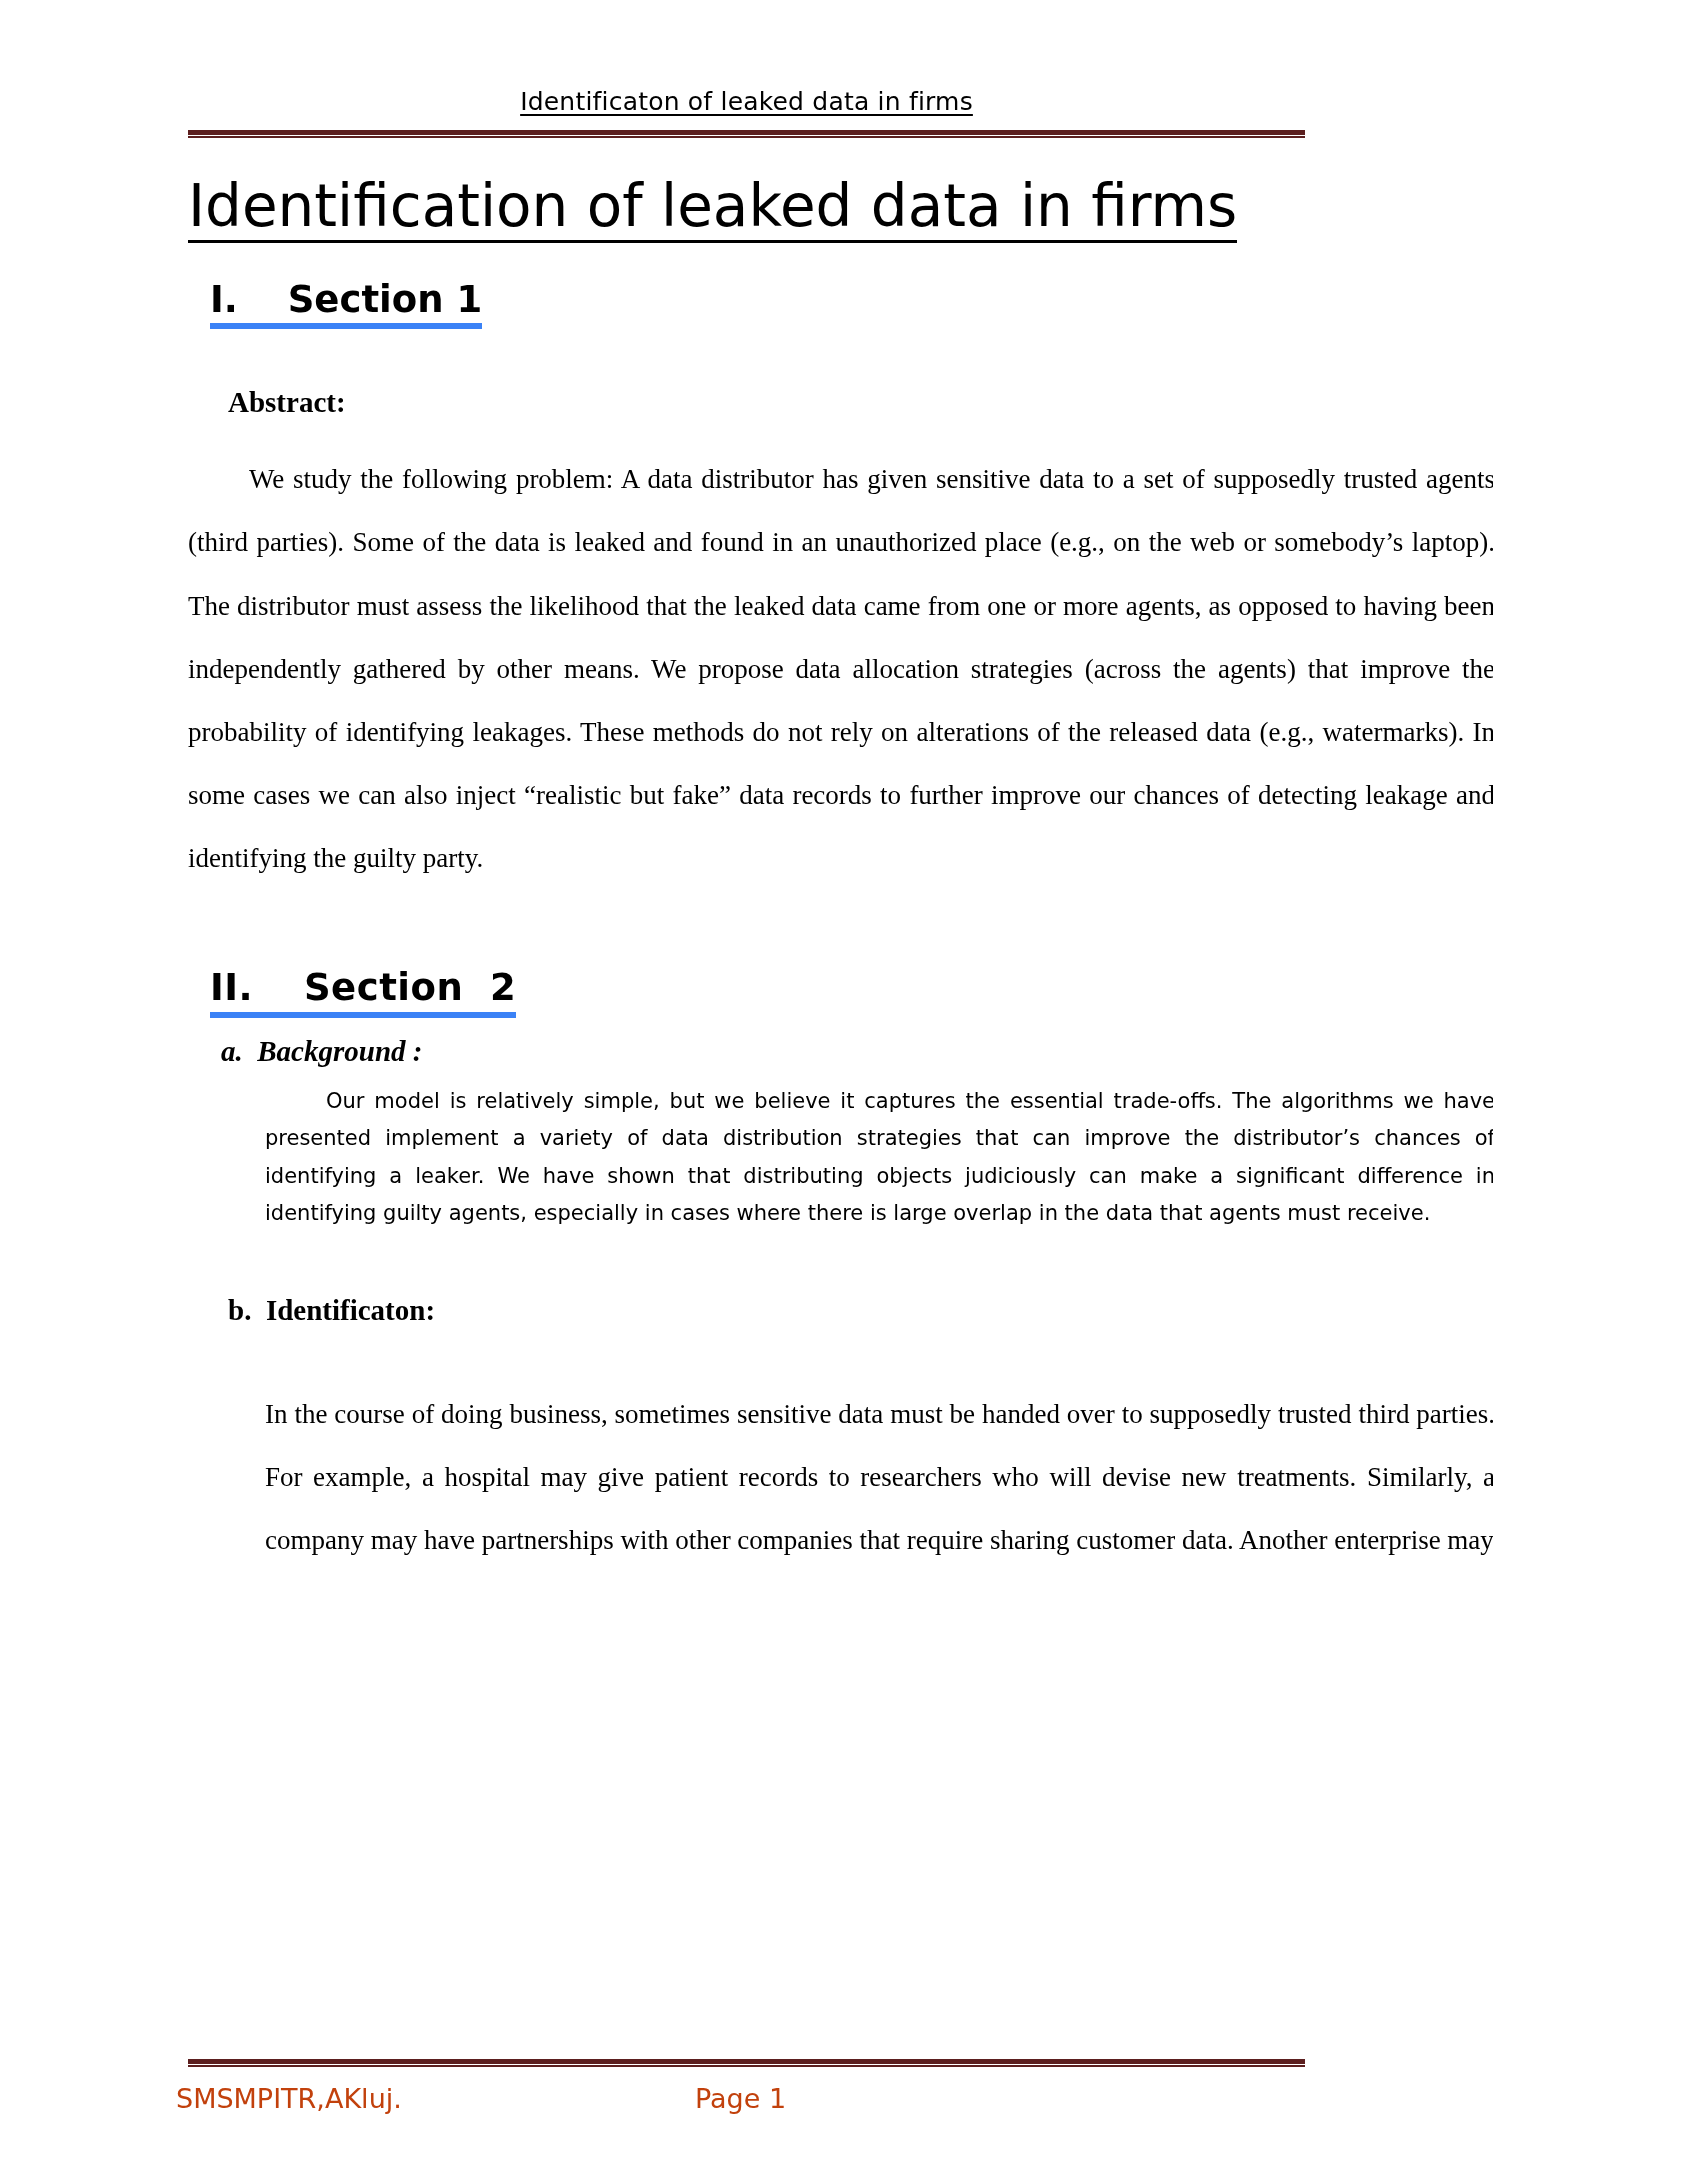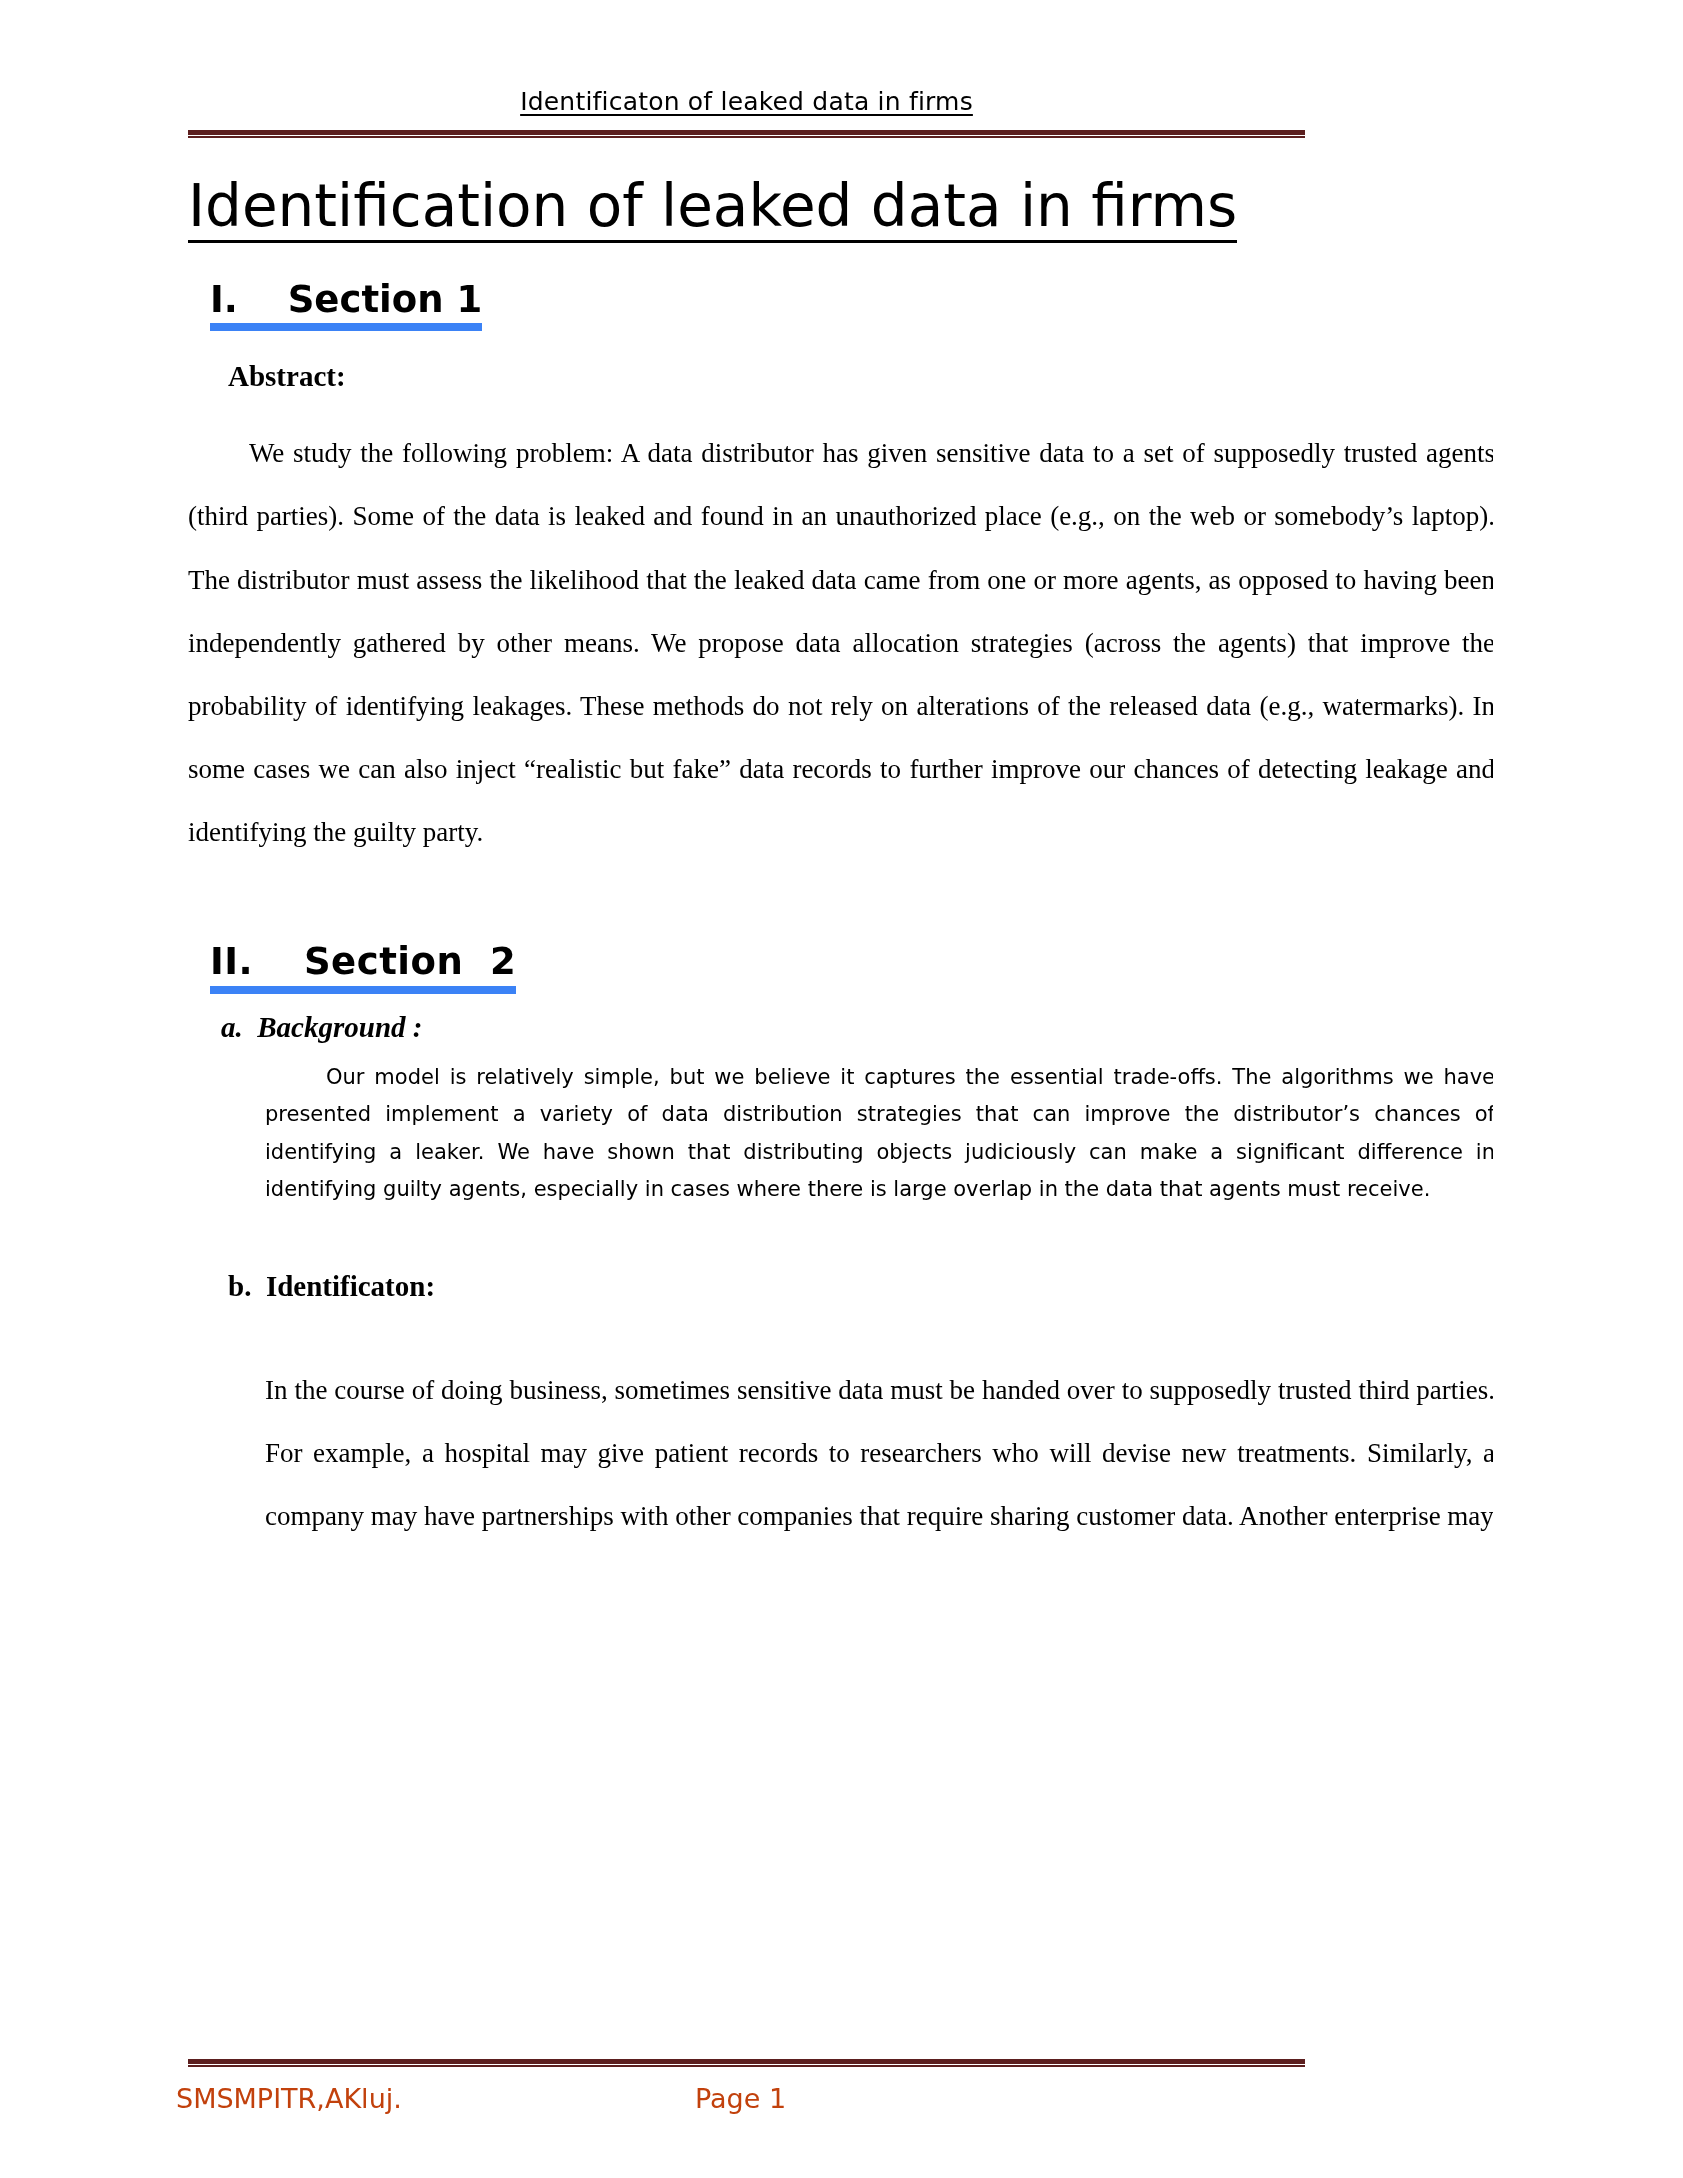--- a/index.html
+++ b/index.html
@@ -80,21 +80,21 @@
     white-space: nowrap;
   }
 
   
   .section-heading {
     font-family: "DejaVu Sans", "Liberation Sans", sans-serif;
     font-weight: bold;
     font-size: 37px;
     color: #000000;
     display: inline-block;
-    border-bottom: 8px solid #3b82f6;
+    border-bottom: 6px solid #3b82f6;
     padding-bottom: 2px;
     white-space: pre;
     line-height: 1.15;
   }
   .section-heading.sec2 {
     letter-spacing: 0.5px;
   }
   .section-wrap {
     margin-left: 22px;
   }
@@ -195,21 +195,21 @@
 
   <div class="content">
 
     <h1 class="doc-title">Identification of leaked data in firms</h1>
 
     
     <div class="section-wrap" style="margin-top:36px;">
       <div class="section-heading">I.  Section 1</div>
     </div>
 
-    <div style="margin-top:28px; margin-left:40px;">
+    <div style="margin-top:56px; margin-left:40px;">
       <div class="sub-heading">Abstract:</div>
     </div>
 
     <div style="margin-top:28px;">
       <p class="para-serif indent-first">We study the following problem: A data distributor has given sensitive data to a set of supposedly trusted agents (third parties). Some of the data is leaked and found in an unauthorized place (e.g., on the web or somebody’s laptop). The distributor must assess the likelihood that the leaked data came from one or more agents, as opposed to having been independently gathered by other means. We propose data allocation strategies (across the agents) that improve the probability of identifying leakages. These methods do not rely on alterations of the released data (e.g., watermarks). In some cases we can also inject “realistic but fake” data records to further improve our chances of detecting leakage and identifying the guilty party.</p>
     </div>
 
     
     <div class="section-wrap" style="margin-top:77px;">
       <div class="section-heading sec2">II.  Section  2</div>

